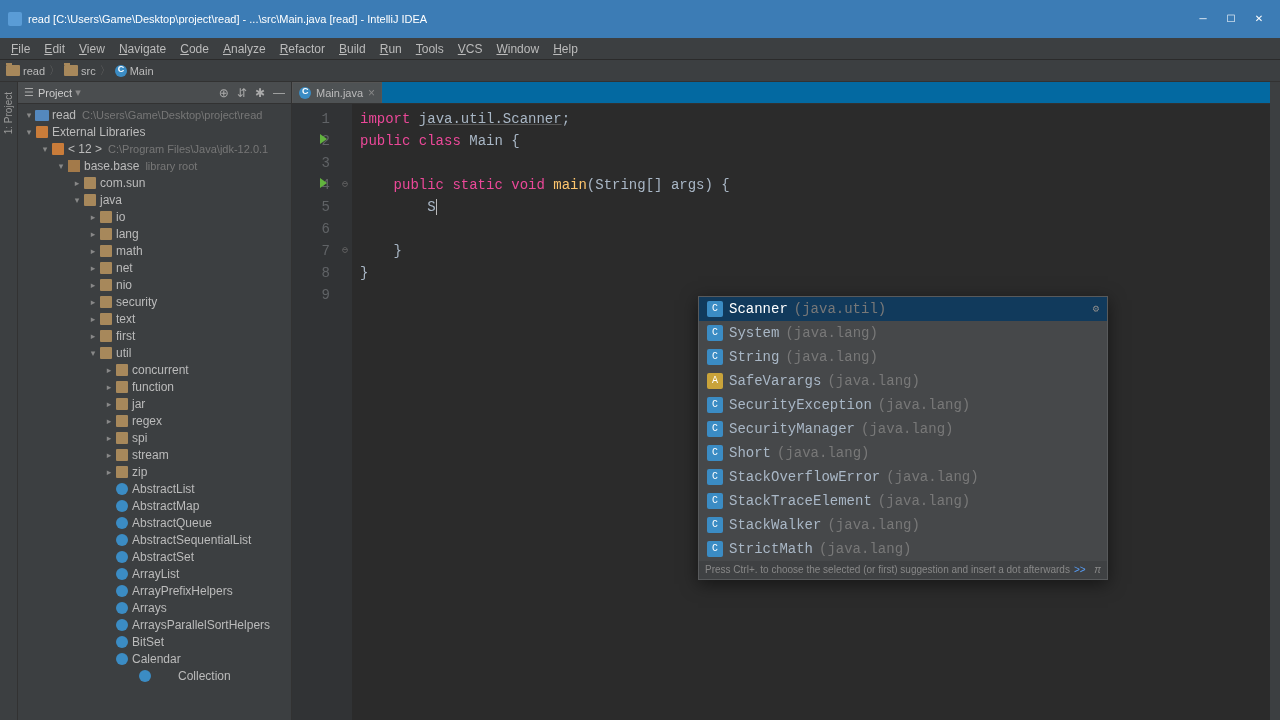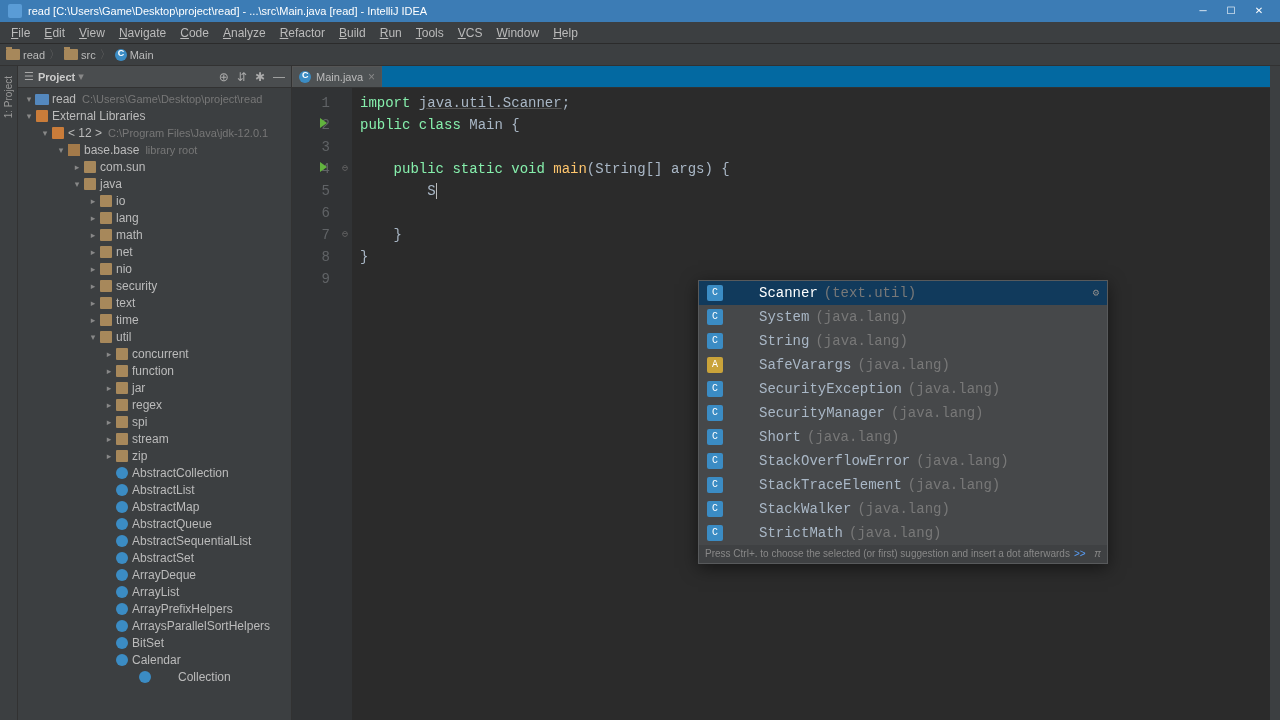--- a/index.html
+++ b/index.html
@@ -8,21 +8,21 @@
   font-size: 12px;
   background: #3c3f41;
   color: #bbbbbb;
   overflow: hidden;
   width: 1280px;
   height: 720px;
 }
 .titlebar {
   background: #3c7cb5;
   color: #fff;
-  height: 22px;
+  height: 38px;
   line-height: 22px;
   padding: 0 8px;
   display: flex;
   align-items: center;
   font-size: 11px;
 }
 .titlebar .icon { margin-right: 6px; width: 14px; height: 14px; background: #5a9cd6; border-radius: 2px; display: inline-block; }
 .titlebar .winbtns { margin-left: auto; display: flex; gap: 2px; }
 .titlebar .winbtn { width: 26px; height: 18px; display: flex; align-items: center; justify-content: center; color: #fff; font-size: 10px; }
 .menubar {
@@ -75,21 +75,21 @@
 .panel-header {
   height: 22px;
   background: #4a4d4f;
   display: flex;
   align-items: center;
   padding: 0 6px;
   border-bottom: 1px solid #323232;
   font-size: 11px;
 }
 .panel-header .arrow { margin-right: 4px; color: #aaa; }
-.panel-header .htitle { font-weight: bold; color: #ccc; }
+.panel-header .htitle { font-weight: normal; color: #ccc; }
 .panel-header .hicons { margin-left: auto; display: flex; gap: 8px; color: #aaa; font-size: 12px; }
 .panel-header .hicons span { cursor: pointer; }
 
 .tree {
   flex: 1;
   overflow: auto;
   padding: 2px 0;
   font-size: 12px;
 }
 .tree-row {
@@ -148,21 +148,21 @@
   padding: 4px 8px 0 0;
   position: relative;
   user-select: none;
 }
 .gutter .ln { height: 22px; position: relative; }
 .gutter .run-mark { position: absolute; left: 28px; top: 4px; width: 0; height: 0; border-left: 7px solid #62b33e; border-top: 5px solid transparent; border-bottom: 5px solid transparent; }
 .fold-gutter { width: 14px; background: #313335; padding-top: 4px; }
 .fold-gutter .fm { height: 22px; color: #666; font-size: 10px; text-align: center; }
 .code { padding: 4px 0 0 8px; position: relative; color: #a9b7c6; }
 .code .line { height: 22px; white-space: pre; }
-.kw { color: #86efac; }
+.kw { color: #ec4899; }
 .cls { color: #a9b7c6; }
 .fn { color: #ffc66d; }
 .import-s { color: #a9b7c6; text-decoration: underline; text-decoration-color: #555; }
 .caret { display: inline-block; width: 1px; height: 16px; background: #bbb; vertical-align: middle; animation: blink 1s step-end infinite; }
 @keyframes blink { 50% { opacity: 0; } }
 
 .popup {
   position: absolute;
   left: 406px;
   top: 192px;
@@ -178,21 +178,21 @@
   height: 24px;
   display: flex;
   align-items: center;
   padding: 0 8px;
   color: #bbbbbb;
 }
 .popup-row.selected { background: #113a5c; color: #fff; }
 .popup-row .picon { width: 16px; height: 16px; margin-right: 6px; display: inline-flex; align-items: center; justify-content: center; font-size: 10px; border-radius: 2px; }
 .popup-row .picon.c { background: #3b8cc4; color: #fff; }
 .popup-row .picon.a { background: #c9a33a; color: #fff; }
-.popup-row .pname { color: #a9b7c6; margin-left: 30px; }
+.popup-row .pname { color: #a9b7c6; }
 .popup-row.selected .pname { color: #fff; }
 .popup-row .ppkg { color: #787878; margin-left: 6px; }
 .popup-row .pin { margin-left: auto; color: #888; font-size: 11px; }
 .popup-status {
   height: 18px;
   background: #3f4143;
   color: #888;
   font-size: 10px;
   display: flex;
   align-items: center;
@@ -333,21 +333,21 @@
           <span class="tlabel">security</span>
         </div>
         <div class="tree-row" style="padding-left: 70px;">
           <span class="exp">▸</span>
           <span class="ticon"><span class="pkg-icon"></span></span>
           <span class="tlabel">text</span>
         </div>
         <div class="tree-row" style="padding-left: 70px;">
           <span class="exp">▸</span>
           <span class="ticon"><span class="pkg-icon"></span></span>
-          <span class="tlabel">time</span>
+          <span class="tlabel">first</span>
         </div>
         <div class="tree-row" style="padding-left: 70px;">
           <span class="exp">▾</span>
           <span class="ticon"><span class="pkg-icon"></span></span>
           <span class="tlabel">util</span>
         </div>
         <div class="tree-row" style="padding-left: 86px;">
           <span class="exp">▸</span>
           <span class="ticon"><span class="pkg-icon"></span></span>
           <span class="tlabel">concurrent</span>
@@ -378,25 +378,20 @@
           <span class="tlabel">stream</span>
         </div>
         <div class="tree-row" style="padding-left: 86px;">
           <span class="exp">▸</span>
           <span class="ticon"><span class="pkg-icon"></span></span>
           <span class="tlabel">zip</span>
         </div>
         <div class="tree-row" style="padding-left: 86px;">
           <span class="exp"></span>
           <span class="ticon"><span class="cls-icon"></span></span>
-          <span class="tlabel">AbstractCollection</span>
-        </div>
-        <div class="tree-row" style="padding-left: 86px;">
-          <span class="exp"></span>
-          <span class="ticon"><span class="cls-icon"></span></span>
           <span class="tlabel">AbstractList</span>
         </div>
         <div class="tree-row" style="padding-left: 86px;">
           <span class="exp"></span>
           <span class="ticon"><span class="cls-icon"></span></span>
           <span class="tlabel">AbstractMap</span>
         </div>
         <div class="tree-row" style="padding-left: 86px;">
           <span class="exp"></span>
           <span class="ticon"><span class="cls-icon"></span></span>
@@ -408,31 +403,31 @@
           <span class="tlabel">AbstractSequentialList</span>
         </div>
         <div class="tree-row" style="padding-left: 86px;">
           <span class="exp"></span>
           <span class="ticon"><span class="cls-icon"></span></span>
           <span class="tlabel">AbstractSet</span>
         </div>
         <div class="tree-row" style="padding-left: 86px;">
           <span class="exp"></span>
           <span class="ticon"><span class="cls-icon"></span></span>
-          <span class="tlabel">ArrayDeque</span>
-        </div>
-        <div class="tree-row" style="padding-left: 86px;">
-          <span class="exp"></span>
-          <span class="ticon"><span class="cls-icon"></span></span>
           <span class="tlabel">ArrayList</span>
         </div>
         <div class="tree-row" style="padding-left: 86px;">
           <span class="exp"></span>
           <span class="ticon"><span class="cls-icon"></span></span>
           <span class="tlabel">ArrayPrefixHelpers</span>
+        </div>
+        <div class="tree-row" style="padding-left: 86px;">
+          <span class="exp"></span>
+          <span class="ticon"><span class="cls-icon"></span></span>
+          <span class="tlabel">Arrays</span>
         </div>
         <div class="tree-row" style="padding-left: 86px;">
           <span class="exp"></span>
           <span class="ticon"><span class="cls-icon"></span></span>
           <span class="tlabel">ArraysParallelSortHelpers</span>
         </div>
         <div class="tree-row" style="padding-left: 86px;">
           <span class="exp"></span>
           <span class="ticon"><span class="cls-icon"></span></span>
           <span class="tlabel">BitSet</span>
@@ -494,21 +489,21 @@
           <div class="line">    }</div>
           <div class="line">}</div>
           <div class="line"></div>
         </div>
 
       <div class="popup" id="popup">
         <div id="popup-items">
             <div class="popup-row selected">
               <span class="picon c">C</span>
               <span class="pname">Scanner</span>
-              <span class="ppkg">(text.util)</span>
+              <span class="ppkg">(java.util)</span>
               <span class="pin">⚙</span>
             </div>
             <div class="popup-row">
               <span class="picon c">C</span>
               <span class="pname">System</span>
               <span class="ppkg">(java.lang)</span>
             </div>
             <div class="popup-row">
               <span class="picon c">C</span>
               <span class="pname">String</span>

